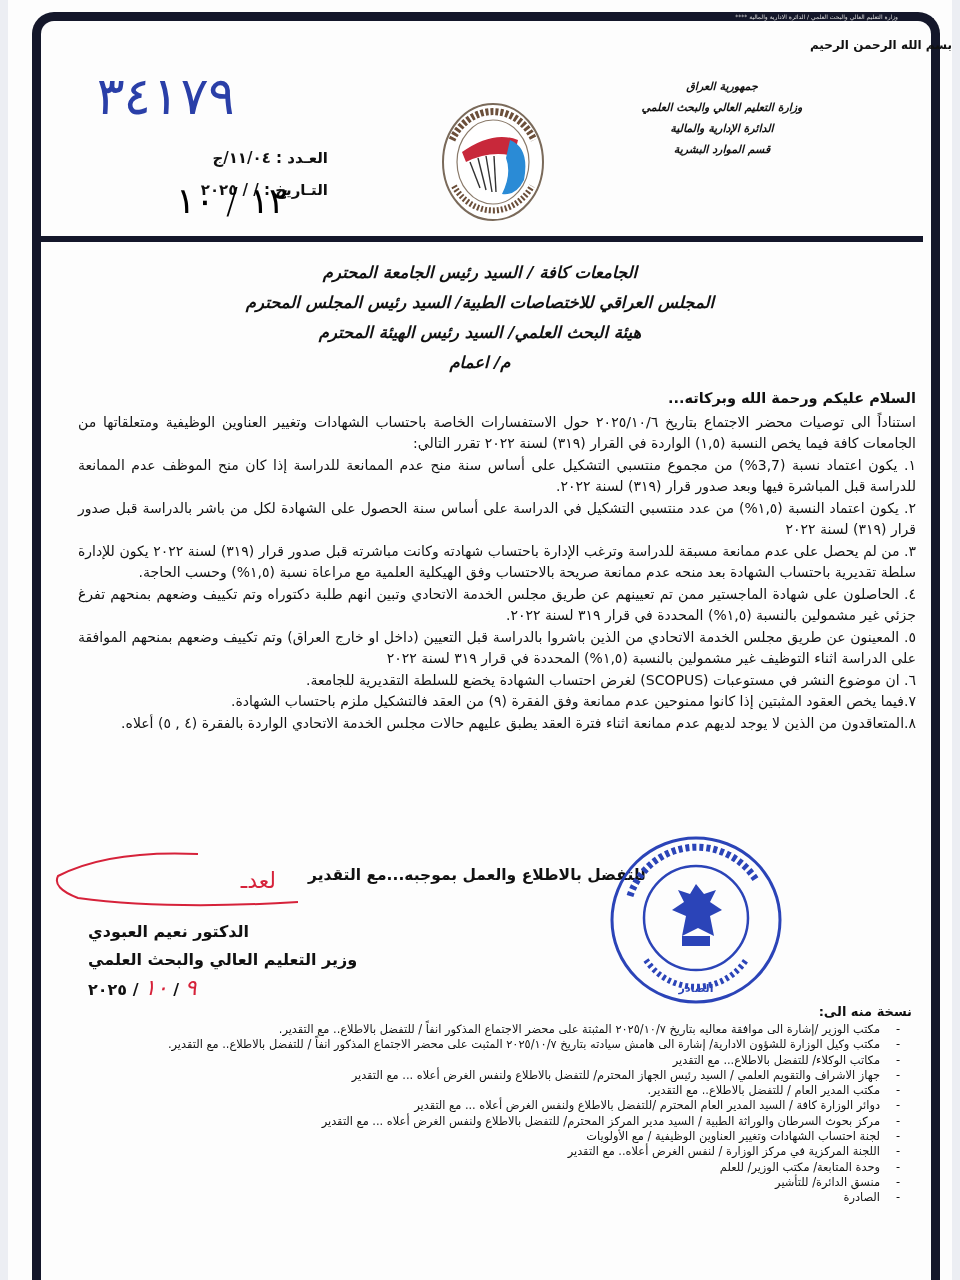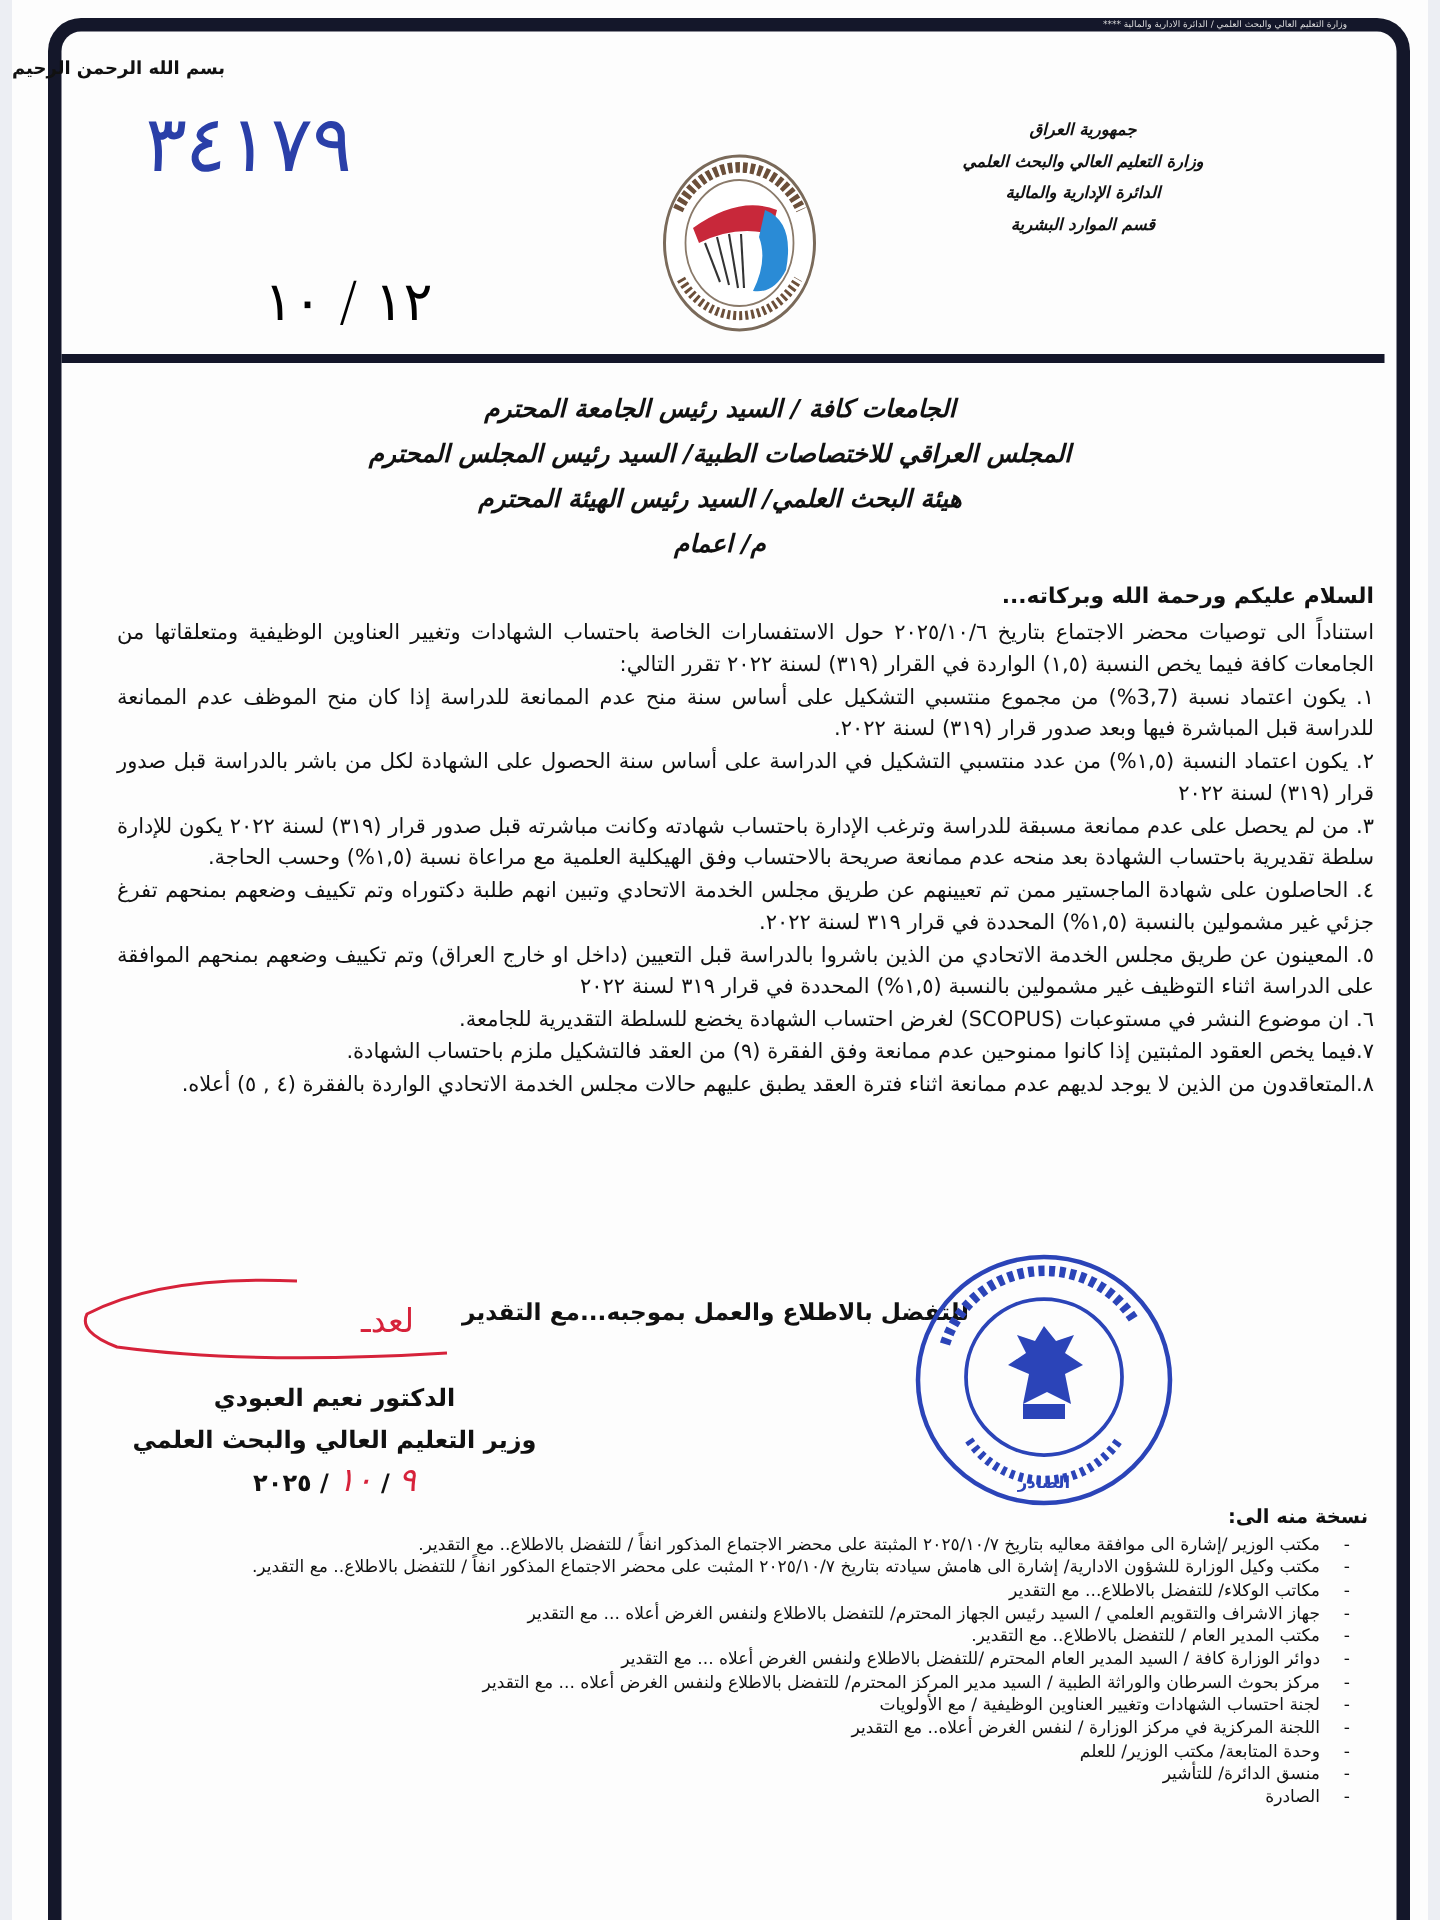--- a/index.html
+++ b/index.html
@@ -21,21 +21,21 @@
   }
   .border-strip {
     position: absolute; font-size: 6px; color: #dcdcdc; white-space: nowrap; overflow: hidden;
     direction: rtl; letter-spacing: 0.3px;
   }
   .strip-top { left: 60px; top: 13px; width: 830px; height: 8px; line-height: 8px; }
   .header-rule {
     position: absolute; left: 33px; top: 236px; width: 882px; height: 6px; background: #14172a;
   }
   .bismillah {
-    position: absolute; left: 0; width: 944px; top: 38px; text-align: left;
+    position: absolute; left: 0; width: 944px; top: 38px; text-align: right;
     font-size: 12px; font-weight: bold;
   }
   .ministry-block {
     position: absolute; right: 80px; top: 76px; width: 300px; text-align: center;
     direction: rtl; font-family: "DejaVu Serif", serif; font-style: italic; font-weight: bold;
     font-size: 11px; line-height: 21px;
   }
   .logo {
     position: absolute; left: 432px; top: 100px; width: 106px; height: 128px;
   }
@@ -64,21 +64,21 @@
   .greeting { font-weight: bold; font-size: 14.5px; margin-bottom: 2px; }
   .intro { text-align-last: right; }
   .clause { margin: 0; }
   .closing {
     position: absolute; left: 300px; top: 866px; direction: rtl; font-size: 15.5px; font-weight: bold;
   }
   .signature-scribble {
     position: absolute; left: 40px; top: 840px; width: 260px; height: 80px;
   }
   .signer {
-    position: absolute; left: 80px; top: 918px; width: 270px; text-align: center; direction: rtl;
+    position: absolute; left: 80px; top: 918px; width: 270px; text-align: left; direction: rtl;
     font-size: 16px; font-weight: bold; line-height: 28px;
   }
   .signer-date { font-size: 16px; letter-spacing: 2px; }
   .signer-date .red { color: #d6223a; font-weight: normal; font-size: 22px; font-style: italic; }
   .stamp {
     position: absolute; left: 598px; top: 832px; width: 180px; height: 180px;
   }
   .cc-title {
     position: absolute; right: 40px; top: 1004px; direction: rtl; font-size: 13px; font-weight: bold;
   }
@@ -116,20 +116,30 @@
       <line x1="38" y1="58" x2="46" y2="90"></line>
       <line x1="46" y1="56" x2="52" y2="92"></line>
       <line x1="54" y1="56" x2="56" y2="92"></line>
     </g>
     <path d="M12 40 A46 52 0 0 1 94 40" fill="none" stroke="#6b4f3a" stroke-width="7" stroke-dasharray="3 2"></path>
     <path d="M14 86 A46 52 0 0 0 92 86" fill="none" stroke="#6b4f3a" stroke-width="6" stroke-dasharray="2 2"></path>
   </svg>
 
   <div class="hand-number">٣٤١٧٩</div>
 
+  <div class="ref-block">
+    <div>
+      <span class="ref-label">العـدد :</span>
+      <span>١١/٠٤/ج</span>
+    </div>
+    <div>
+      <span class="ref-label">التـاريخ :</span>
+      <span>/ / ٢٠٢٥</span>
+    </div>
+  </div>
   <div class="hand-date">١٢ / ١٠</div>
 
   <div class="addressees">
     <div>الجامعات كافة / السيد رئيس الجامعة المحترم</div>
     <div>المجلس العراقي للاختصاصات الطبية/ السيد رئيس المجلس المحترم</div>
     <div>هيئة البحث العلمي/ السيد رئيس الهيئة المحترم</div>
     <div>م/ اعمام</div>
   </div>
 
   <div class="body-text">

